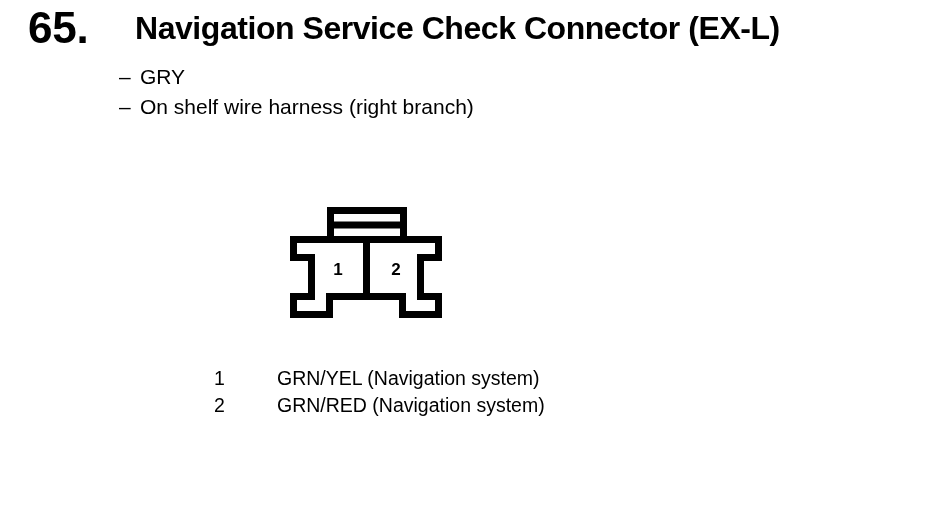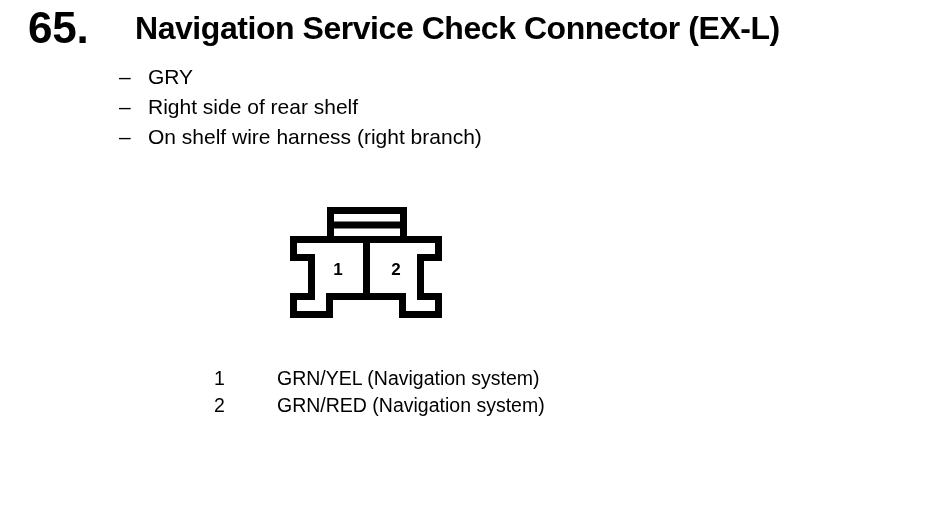--- a/index.html
+++ b/index.html
@@ -69,21 +69,20 @@
     line-height: 30px;
     white-space: nowrap;
   }
   .spec-dash {
     display: inline-block;
     width: 21px;
     text-align: left;
   }
   .spec-text {
     display: inline-block;
-    margin-left: 8px;
   }
 
   
   .connector-figure {
     position: absolute;
     left: 286px;
     top: 202px;
     width: 160px;
     height: 118px;
   }
@@ -130,23 +129,20 @@
   <div class="header">
     <div class="header-number">65.</div>
     <div class="header-title">Navigation Service Check Connector (EX-L)</div>
   </div>
 
   <div class="spec-list">
     <div class="spec-item">
       <span class="spec-dash">–</span><span class="spec-text">GRY</span>
     </div>
     <div class="spec-item">
-      <span class="spec-dash">–</span><span class="spec-text">Right side of rear shelf</span>
-    </div>
-    <div class="spec-item">
       <span class="spec-dash">–</span><span class="spec-text">On shelf wire harness (right branch)</span>
     </div>
   </div>
 
   <div class="connector-figure">
     <svg viewBox="0 0 160 118" xmlns="http://www.w3.org/2000/svg">
 
       <g stroke="#000000" stroke-width="7" fill="none" stroke-linejoin="miter" stroke-linecap="square">
 
         <path d="M 44.5 8.5 L 117.5 8.5 L 117.5 37.5 L 44.5 37.5 Z"></path>

